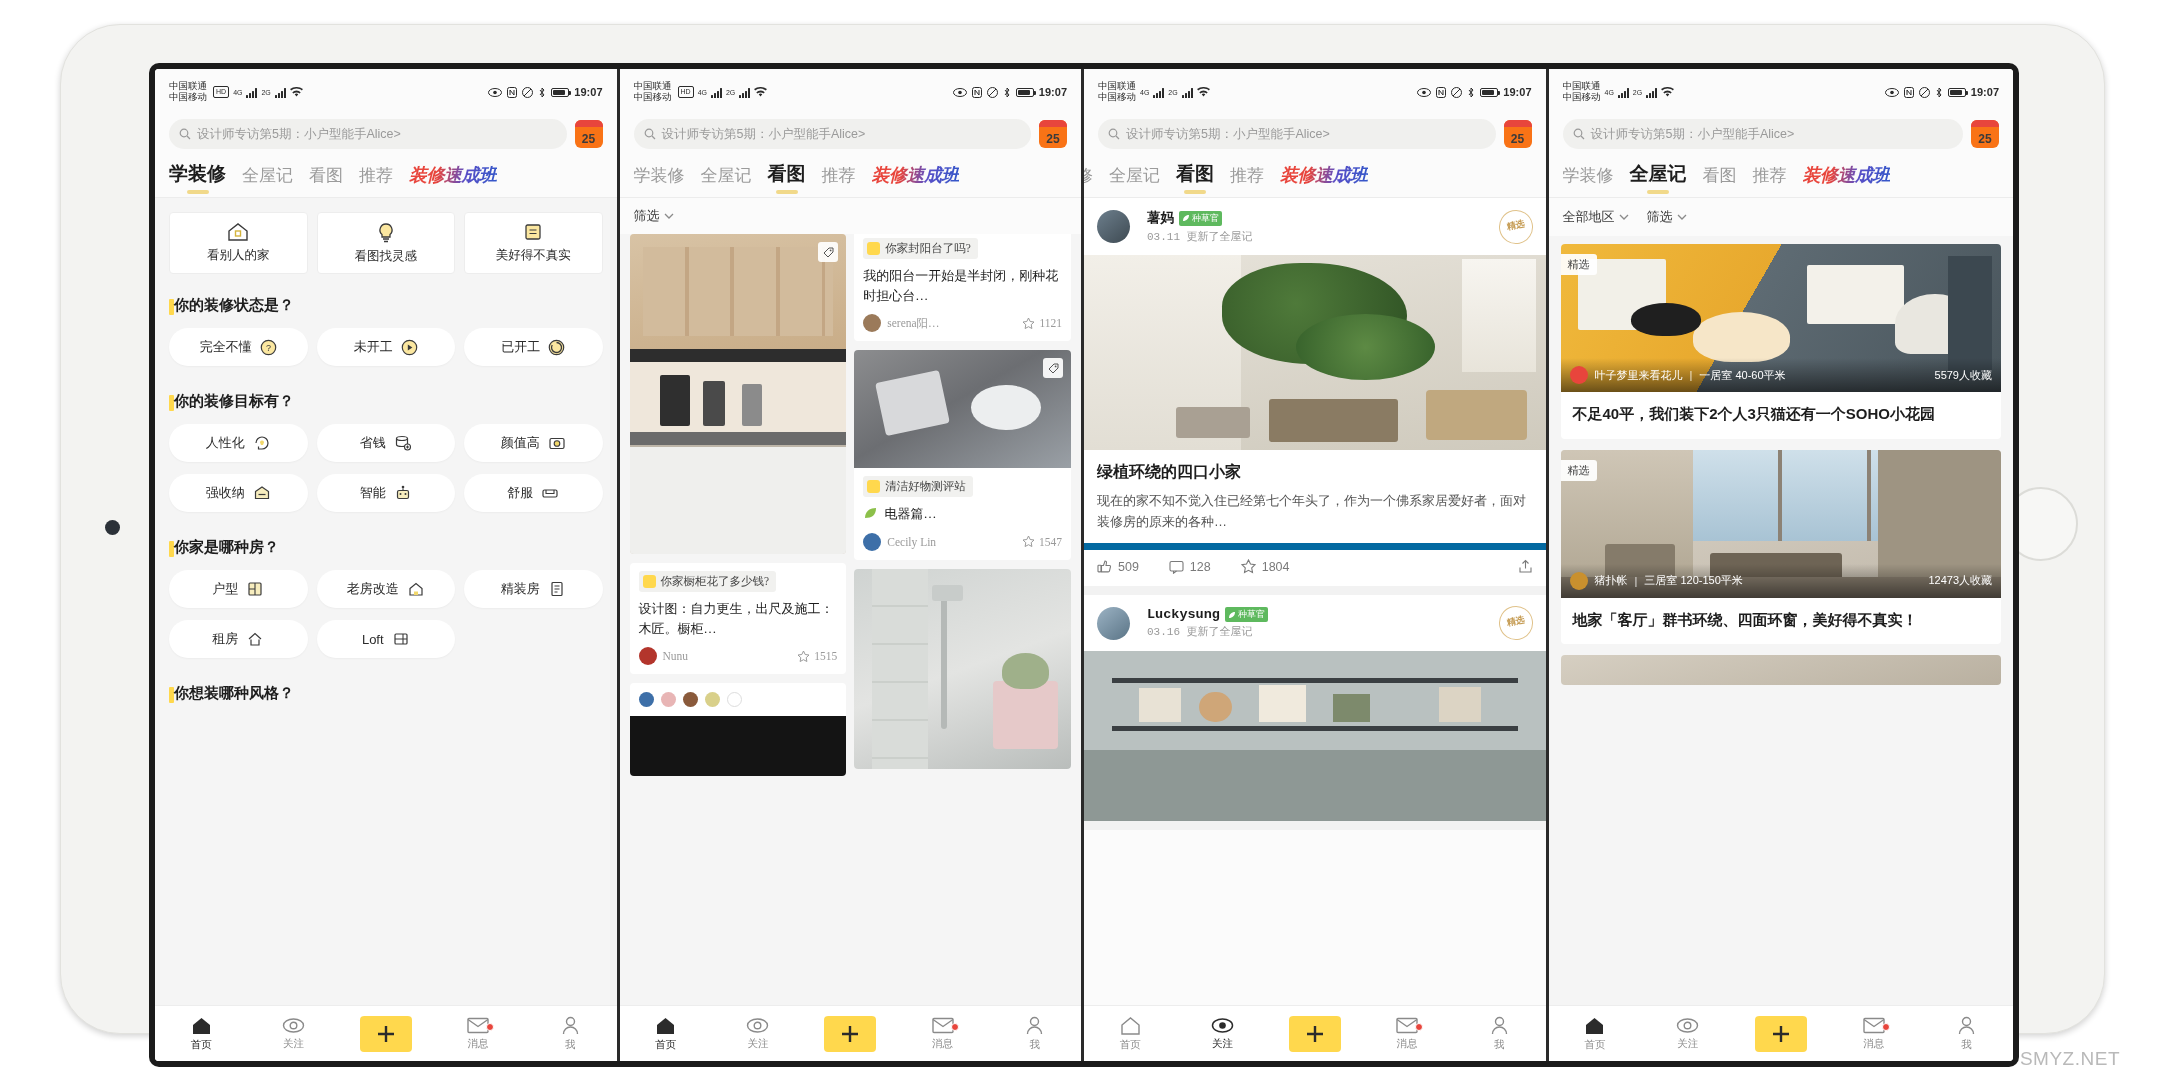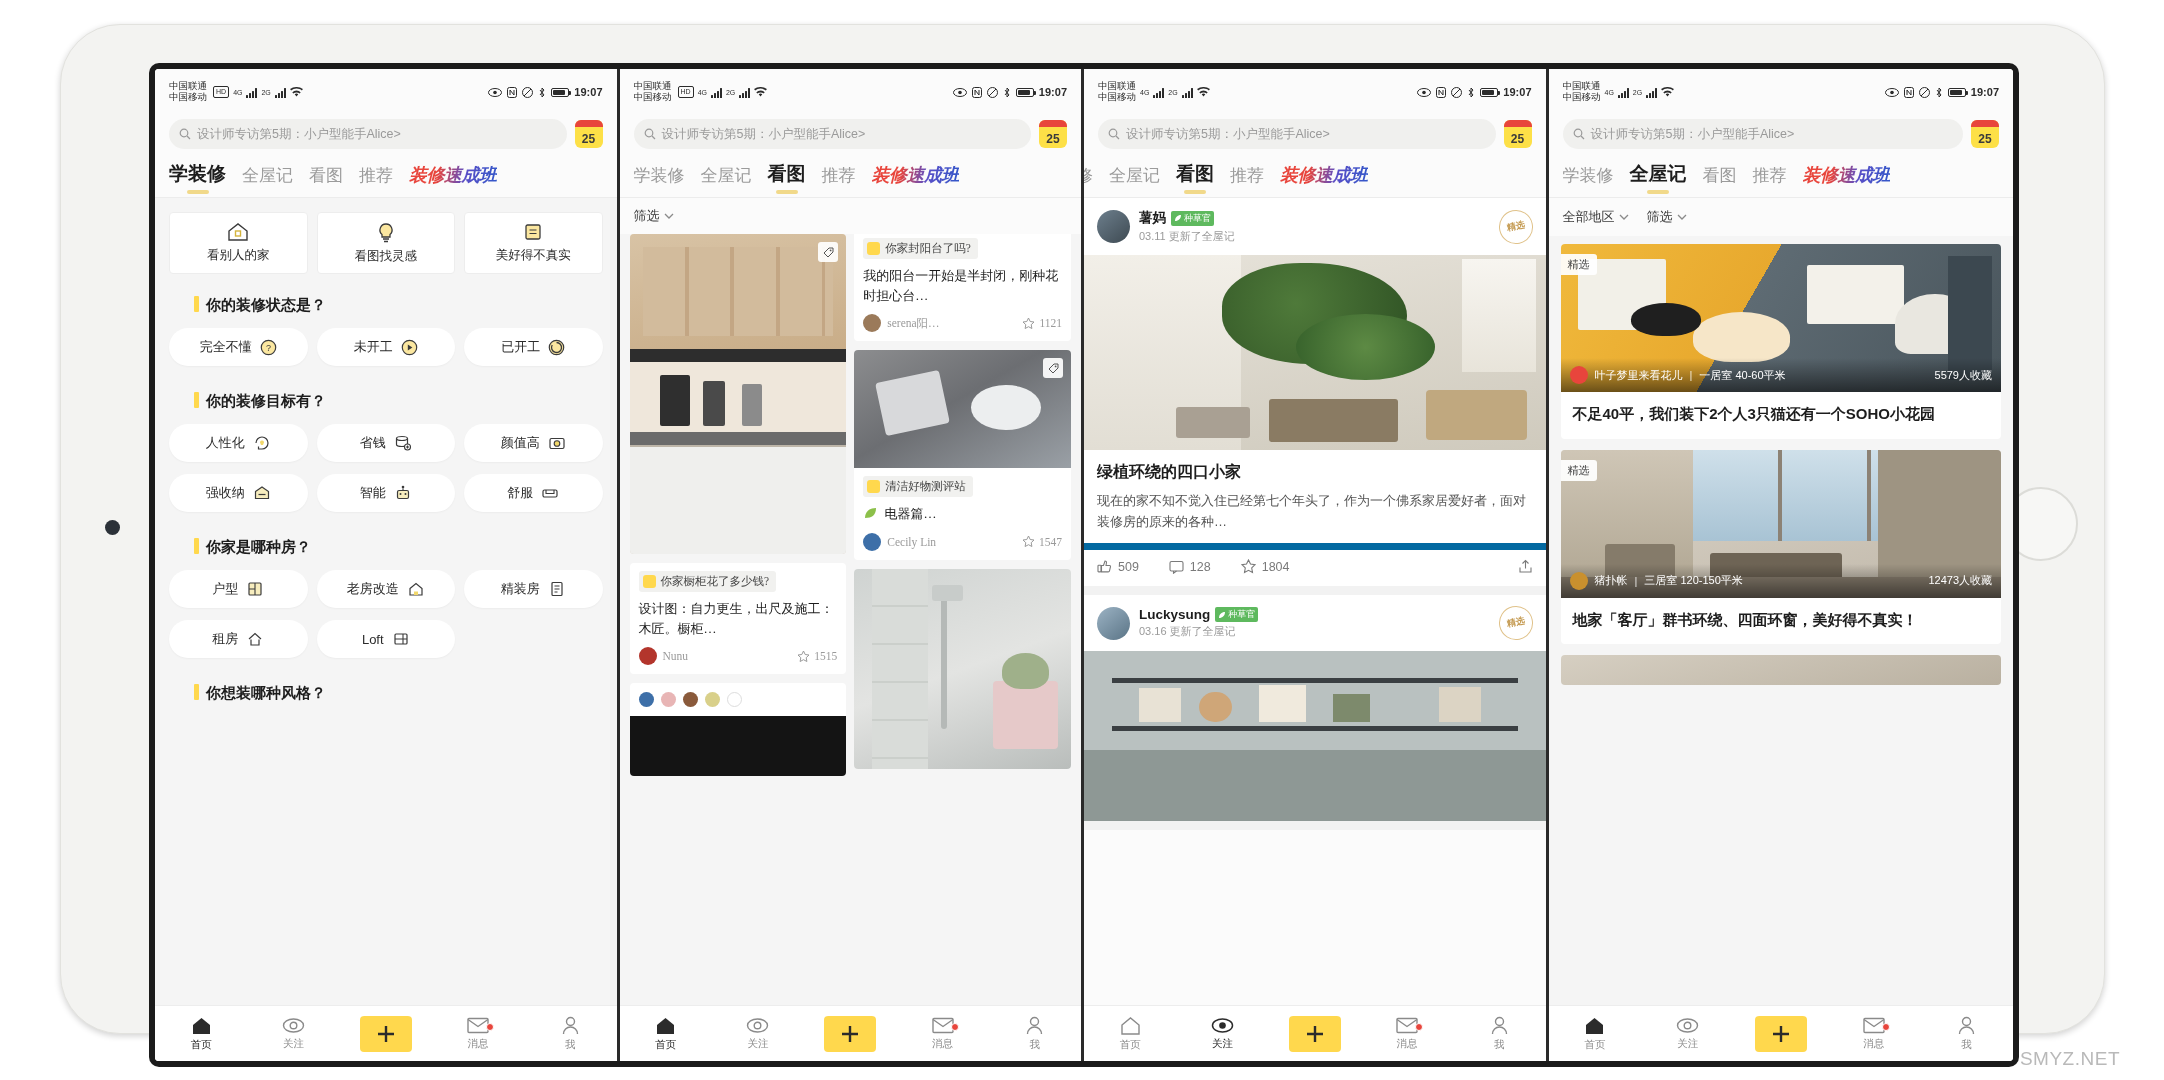--- a/index.html
+++ b/index.html
@@ -116,21 +116,21 @@
   .search-field {
     flex: 1; height: 30px;
     background: #f0f0ee; border-radius: 15px;
     display: flex; align-items: center; gap: 6px;
     padding: 0 10px;
     color: #9a9a9a; font-size: 12.5px;
     white-space: nowrap; overflow: hidden;
   }
   .cal-btn {
     width: 28px; height: 28px; border-radius: 6px;
-    background: #fde047; position: relative;
+    background: #f97316; position: relative;
     display: flex; align-items: flex-end; justify-content: center;
     font-size: 12px; font-weight: bold; color: #3b3b3b;
     padding-bottom: 2px;
   }
   .cal-btn::before {
     content:""; position:absolute; left:0; top:0; right:0; height:7px;
     background:#e8453c; border-radius: 6px 6px 0 0;
   }
 
   
@@ -164,21 +164,21 @@
 
   
   .p1-wrap { padding: 14px 14px 0 14px; background: #f5f5f5; height: 100%; }
   .quick-row { display: flex; gap: 9px; margin-bottom: 22px; }
   .quick-card {
     flex: 1; background: #fff; border: 1px solid #ededed; border-radius: 4px;
     height: 62px; display: flex; flex-direction: column;
     align-items: center; justify-content: center; gap: 5px;
   }
   .quick-card .lbl { font-size: 12.5px; color: #2b2b2b; }
-  .sec-head { display: flex; align-items: flex-start; gap: 7px; margin-bottom: 13px; margin-left: 25px; }
+  .sec-head { display: flex; align-items: flex-end; margin-bottom: 13px; }
   .sec-bar { width: 5px; height: 16px; background: #ffd84d; border-radius: 1px; }
   .sec-title { font-size: 15px; font-weight: bold; color: #1d1d1d; }
   .chip-row { display: flex; gap: 9px; margin-bottom: 12px; }
   .chip {
     flex: 1; height: 38px; background: #fff; border-radius: 19px;
     display: flex; align-items: center; justify-content: center; gap: 8px;
     font-size: 13px; color: #2b2b2b;
     box-shadow: 0 1px 2px rgba(0,0,0,.04);
   }
   .sec-gap { height: 14px; }
@@ -213,21 +213,21 @@
     position: absolute; right: 8px; top: 8px;
     width: 20px; height: 20px; background: rgba(255,255,255,.92);
     border-radius: 3px; display:flex;align-items:center;justify-content:center;
   }
   .swatches { display: flex; gap: 7px; padding: 9px; align-items: center; }
   .sw { width: 15px; height: 15px; border-radius: 50%; }
 
   
   .feed { background: #fbfbfb; height: 100%; }
   .post { background: #fff; border-bottom: 9px solid #f2f2f2; }
-  .post-head { display: flex; align-items: center; gap: 9px; padding: 11px 13px; }
+  .post-head { display: flex; align-items: center; gap: 17px; padding: 11px 13px; font-family: Liberation Mono, monospace; }
   .avatar-lg { width: 33px; height: 33px; border-radius: 50%; flex: 0 0 auto; }
   .post-name-row { display: flex; align-items: center; gap: 5px; }
   .post-name { font-size: 13.5px; font-weight: bold; color: #1d1d1d; }
   .badge-green {
     font-size: 9px; color: #fff; background: #5eb95e;
     border-radius: 2px; padding: 1px 3px; display:flex;align-items:center;gap:2px;
   }
   .post-sub { font-size: 11px; color: #9a9a9a; margin-top: 2px; }
   .seal {
     margin-left: auto; width: 34px; height: 34px; border-radius: 50%;

